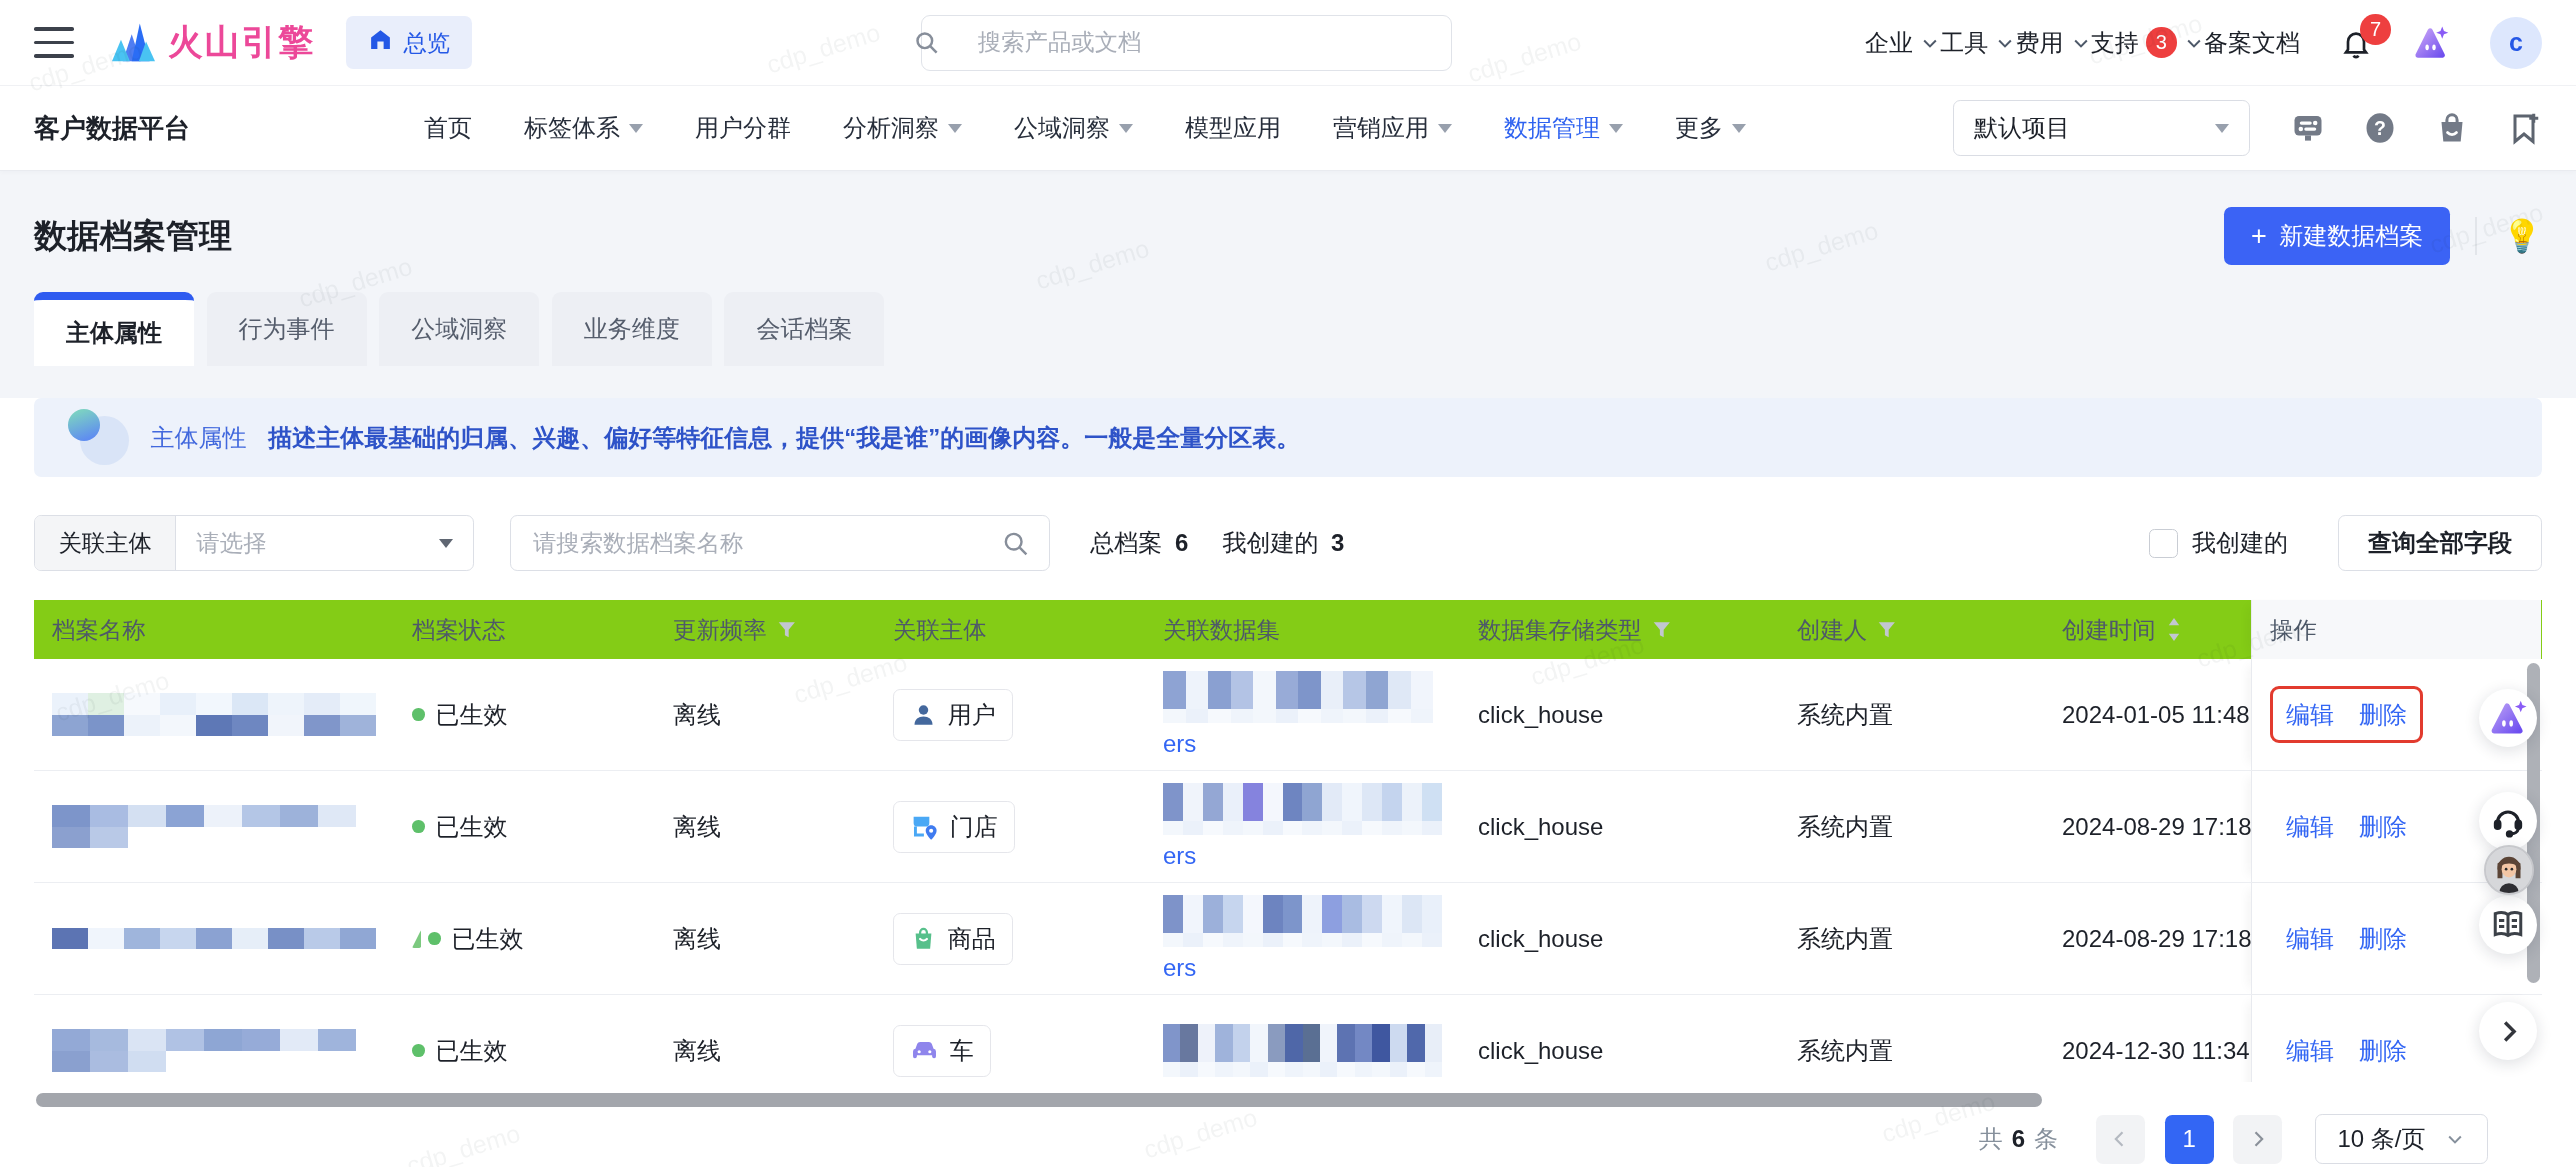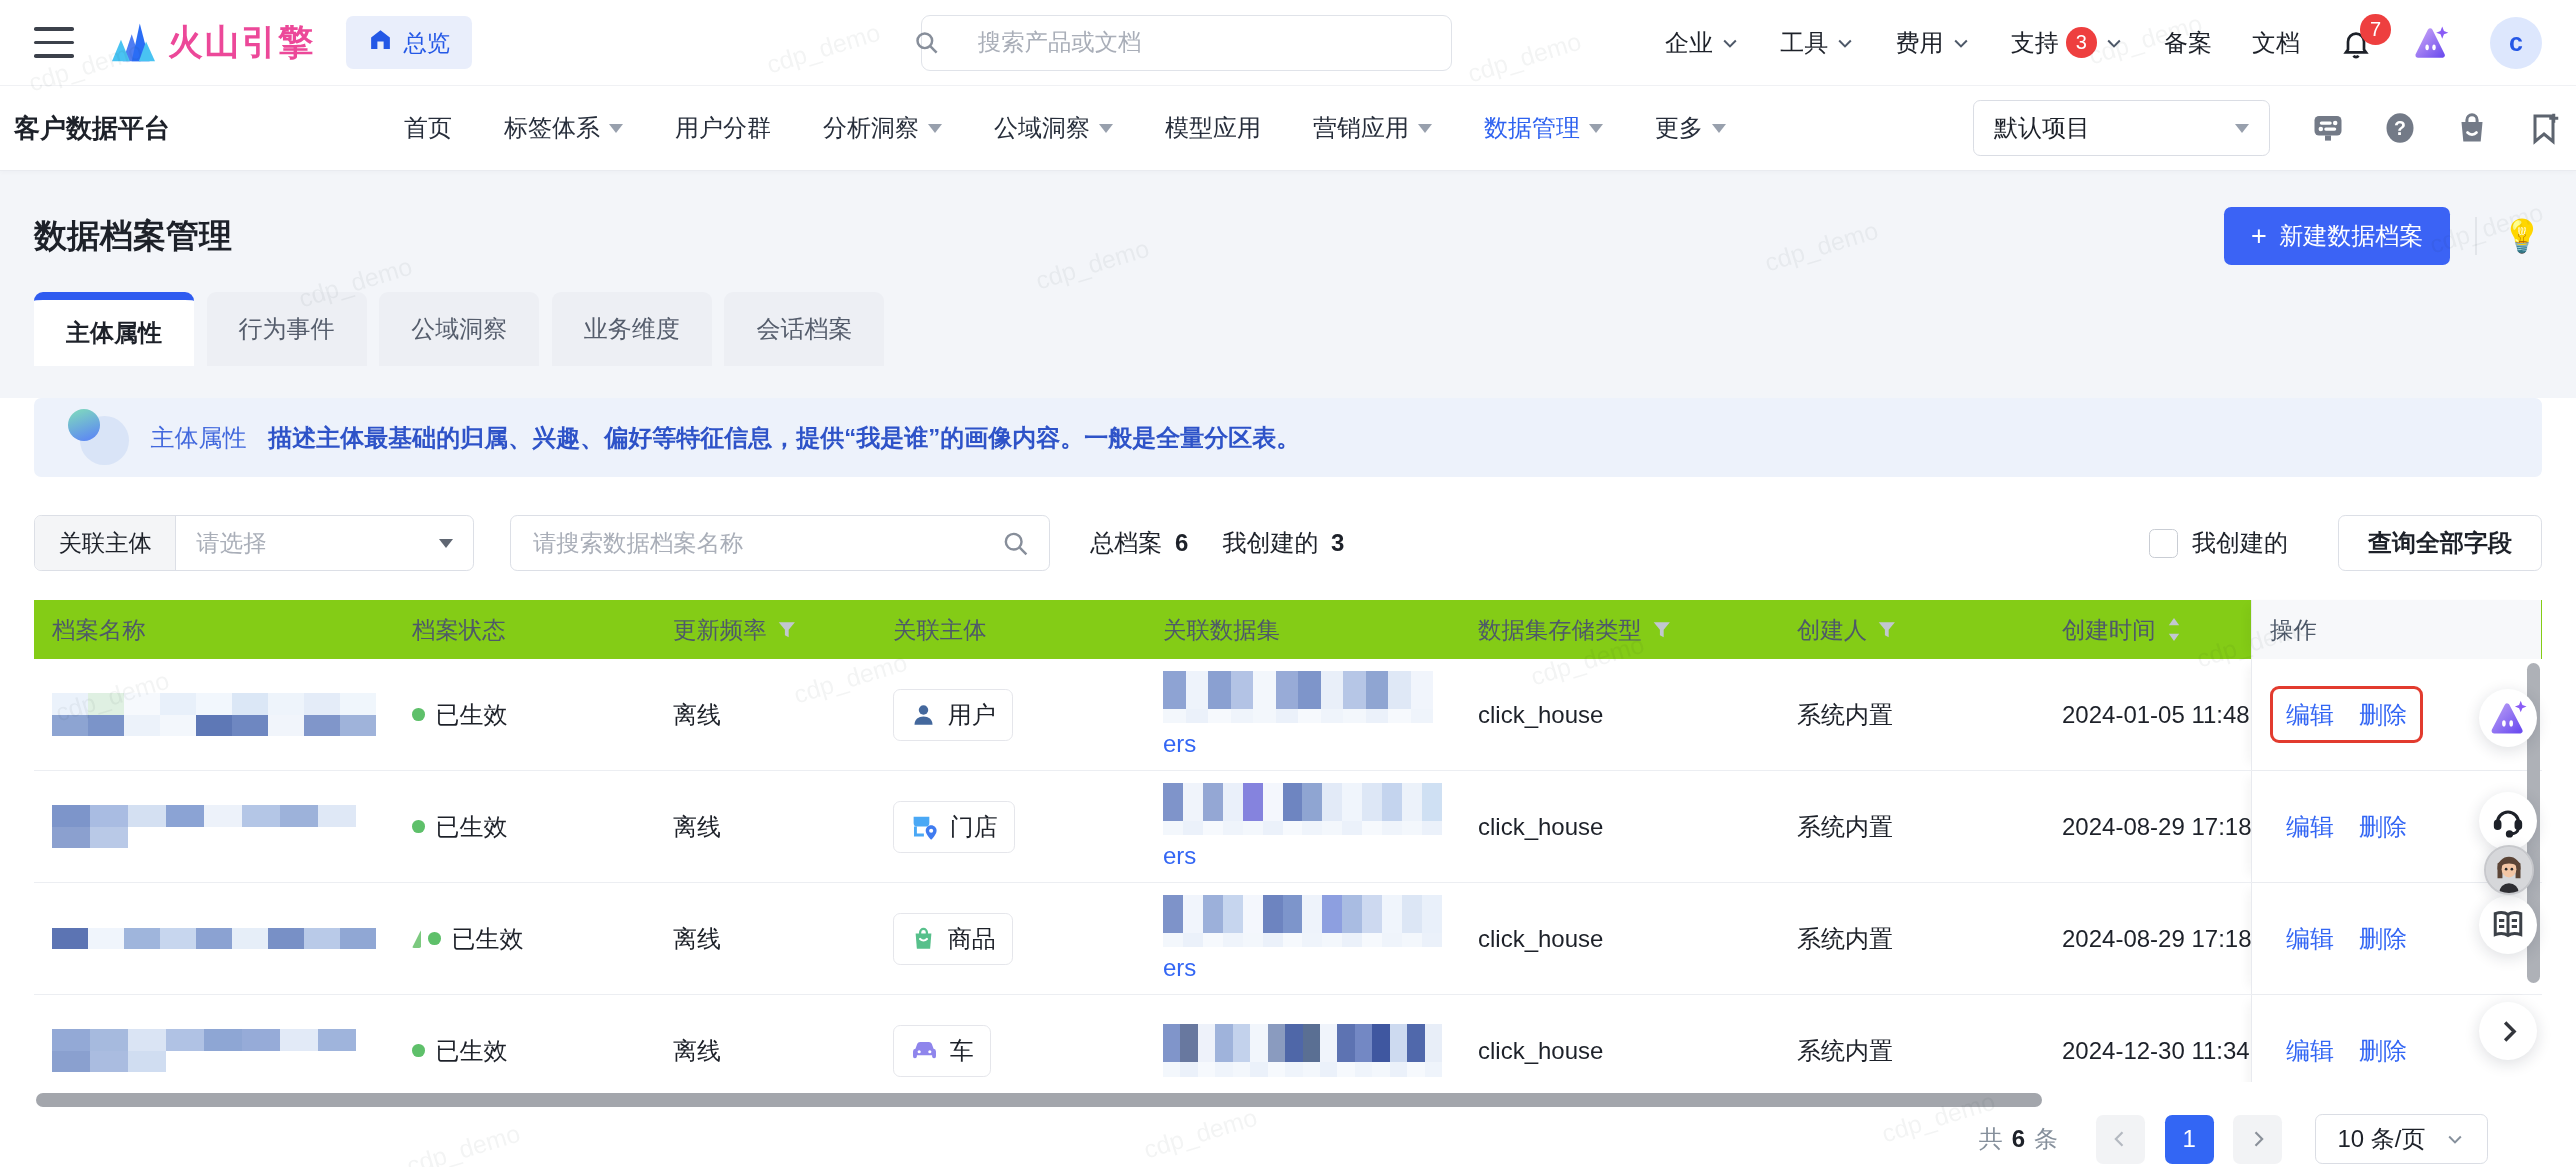--- a/index.html
+++ b/index.html
@@ -19,21 +19,21 @@
   .nav-search input::placeholder { color:#a9aeb8; }
   .nav-search .mag { position:absolute; left:18px; top:14.4px; }
   .top-right { margin-left:auto; display:flex; align-items:center; gap:40px; }
   .top-menu-item { display:flex; align-items:center; gap:7.2px; font-size:24px; color:#1d2129; cursor:pointer; white-space:nowrap; }
   .num-badge { min-width:31px; height:31px; border-radius:15.3px; background:#ee3f3f; color:#fff; font-size:20px; display:flex; align-items:center; justify-content:center; padding:0 5.4px; }
   .bell-wrap { position:relative; cursor:pointer; display:flex; }
   .bell-badge { position:absolute; top:-12.6px; left:20px; min-width:31px; height:31px; border-radius:15.3px; background:#ee3f3f; color:#fff; font-size:20px; display:flex; align-items:center; justify-content:center; }
   .avatar { width:52px; height:52px; border-radius:50%; background:#dde7fd; color:#2457e6; font-size:25px; font-weight:bold; display:flex; align-items:center; justify-content:center; cursor:pointer; }
 
   
-  .subnav { position:relative; z-index:4; height:85px; background:#fff; border-bottom:0.9px solid #e9ebf0; box-shadow:0 1.8px 5.4px rgba(30,40,60,.03); display:flex; align-items:center; padding:0 14px; }
+  .subnav { position:relative; z-index:4; height:85px; background:#fff; border-bottom:0.9px solid #e9ebf0; box-shadow:0 1.8px 5.4px rgba(30,40,60,.03); display:flex; align-items:center; padding:0 34px; }
   .brand { font-size:26px; font-weight:bold; margin-right:234px; white-space:nowrap; }
   .subnav-menu { display:flex; align-items:center; gap:52px; }
   .subnav-item { display:flex; align-items:center; gap:9px; font-size:24px; color:#272e3b; cursor:pointer; white-space:nowrap; }
   .subnav-item.active { color:#2e62f0; }
   .tri { width:0; height:0; border-left:7.2px solid transparent; border-right:7.2px solid transparent; border-top:9px solid #98a0ad; }
   .subnav-right { margin-left:auto; display:flex; align-items:center; gap:40px; }
   .project-select { width:297px; height:56px; border:1.8px solid #dadde4; border-radius:7.2px; display:flex; align-items:center; padding:0 20px; font-size:24px; cursor:pointer; background:#fff; }
   .project-select .tri { margin-left:auto; }
   .gray-icons { display:flex; align-items:center; gap:36px; }
   .gray-icons > div { cursor:pointer; display:flex; }
@@ -152,21 +152,21 @@
     <div class="nav-search">
       <span class="mag">
         <svg width="27" height="27" viewBox="0 0 24 24" fill="none" stroke="#878e9a" stroke-width="2.2">
             <circle cx="10.5" cy="10.5" r="6.5"></circle>
             <line x1="15.5" y1="15.5" x2="21" y2="21"></line>
           </svg>
       </span>
       <input placeholder="搜索产品或文档" style="">
     </div>
     <div class="top-right">
-      <div id="top-menus" style="display:flex;align-items:center;gap:40px;">
+      <div id="top-menus" style="display:flex;align-items:center;">
           <div class="top-menu-item">
             <span>企业</span>
             <span style="display: flex;">
               <svg width="20" height="20" viewBox="0 0 24 24" fill="none" stroke="#4e5969" stroke-width="2.4">
                 <polyline points="5,9 12,16 19,9"></polyline>
               </svg>
             </span>
           </div>
           <div class="top-menu-item">
             <span>工具</span>

